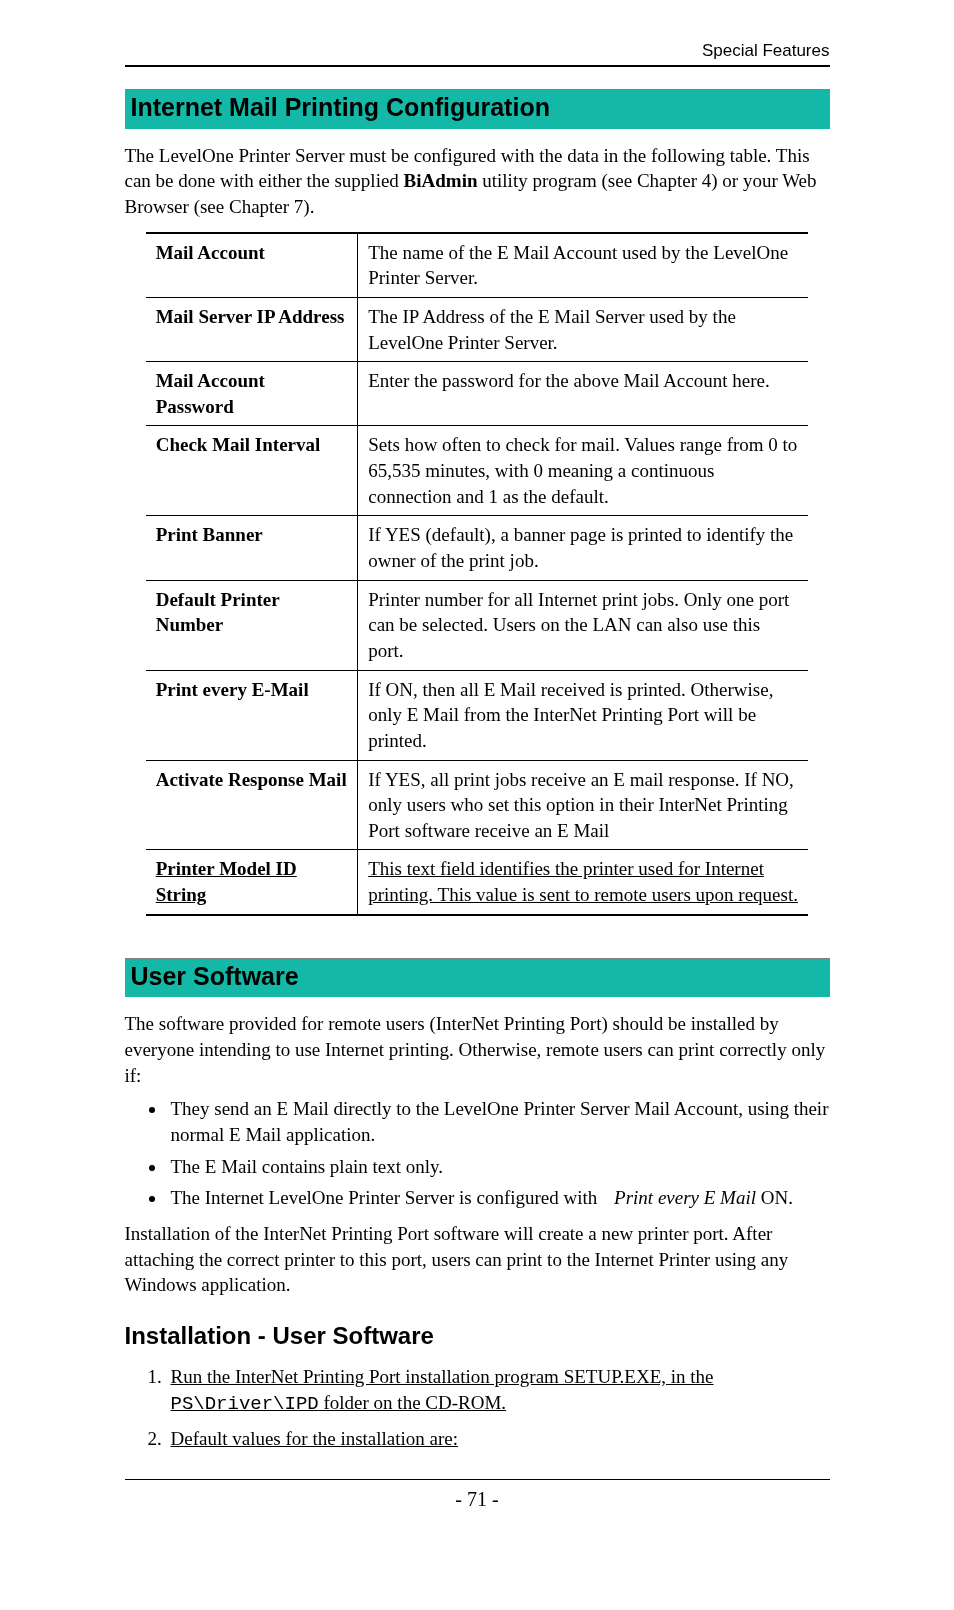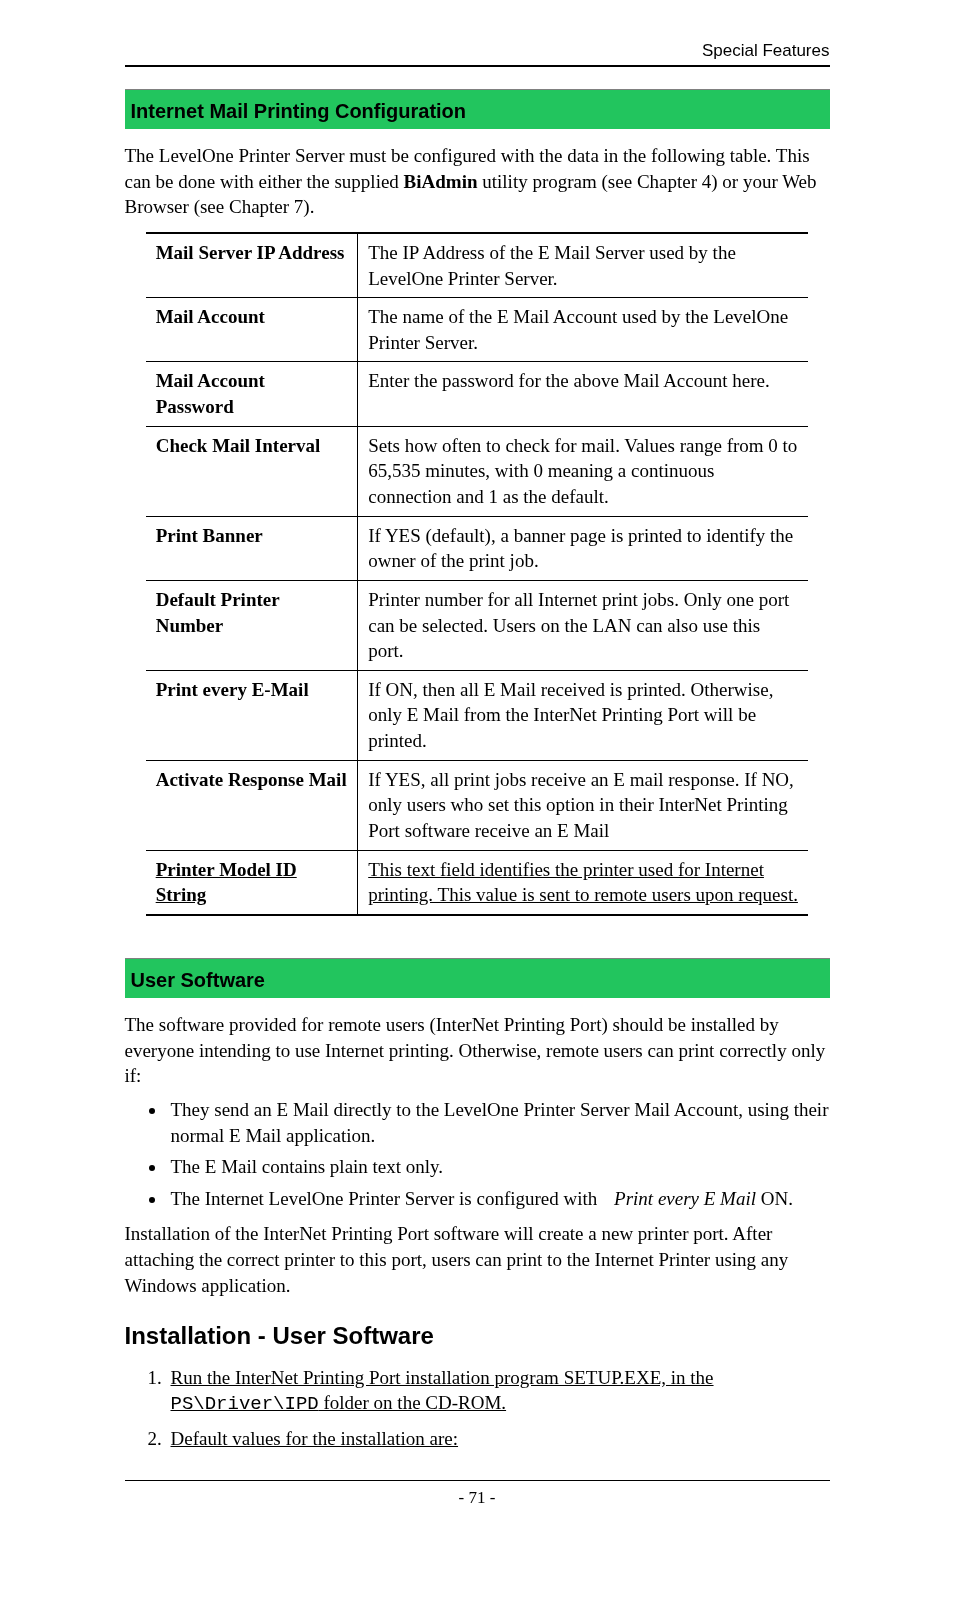--- a/index.html
+++ b/index.html
@@ -22,24 +22,24 @@
   }
   .header-text {
     font-family: Arial, Helvetica, sans-serif;
     font-size: 17px;
     text-align: right;
     padding-bottom: 2px;
   }
   .section-heading {
     font-family: Arial, Helvetica, sans-serif;
     font-weight: bold;
-    font-size: 20px;
-    background: #22c55e;
+    font-size: 25px;
+    background: #14b8a6;
     border-top: 1px solid #808080;
-    padding: 8px 6px 4px 6px;
+    padding: 1px 6px 4px 6px;
     margin-top: 22px;
     margin-bottom: 14px;
   }
   .sub-heading {
     font-family: Arial, Helvetica, sans-serif;
     font-weight: bold;
     font-size: 24px;
     margin-top: 22px;
     margin-bottom: 12px;
   }
@@ -83,21 +83,21 @@
   }
   ol.steps li {
     padding-left: 4px;
     margin-bottom: 8px;
   }
   .footer {
     border-top: 1px solid #000;
     text-align: center;
     margin-top: 28px;
     padding-top: 6px;
-    font-size: 17px;
+    font-size: 20px;
   }
   .inline { display: inline; }
 </style>
 </head>
 <body>
 
 <div class="page">
 
   <div class="header-line">
     <div class="header-text">Special Features</div>
@@ -105,26 +105,26 @@
 
   <div class="section-heading">Internet Mail Printing Configuration</div>
 
   <p class="para">
     <span class="inline">The LevelOne Printer Server must be configured with the data in the following table. This can be done with either the supplied </span><span class="bold inline">BiAdmin</span><span class="inline"> utility program (see Chapter 4) or your Web Browser (see Chapter 7).</span>
   </p>
 
   <table class="settings">
     <tbody>
         <tr>
+      <td class="label">Mail Account</td>
+      <td>The name of the E Mail Account used by the LevelOne Printer Server.</td>
+    </tr>
+    <tr>
       <td class="label">Mail Server IP Address</td>
       <td>The IP Address of the E Mail Server used by the LevelOne Printer Server.</td>
-    </tr>
-    <tr>
-      <td class="label">Mail Account</td>
-      <td>The name of the E Mail Account used by the LevelOne Printer Server.</td>
     </tr>
     <tr>
       <td class="label">Mail Account Password</td>
       <td>Enter the password for the above Mail Account here.</td>
     </tr>
     <tr>
       <td class="label">Check Mail Interval</td>
       <td>Sets how often to check for mail. Values range from 0 to 65,535 minutes, with 0 meaning a continuous connection and 1 as the default.</td>
     </tr>
     <tr>

